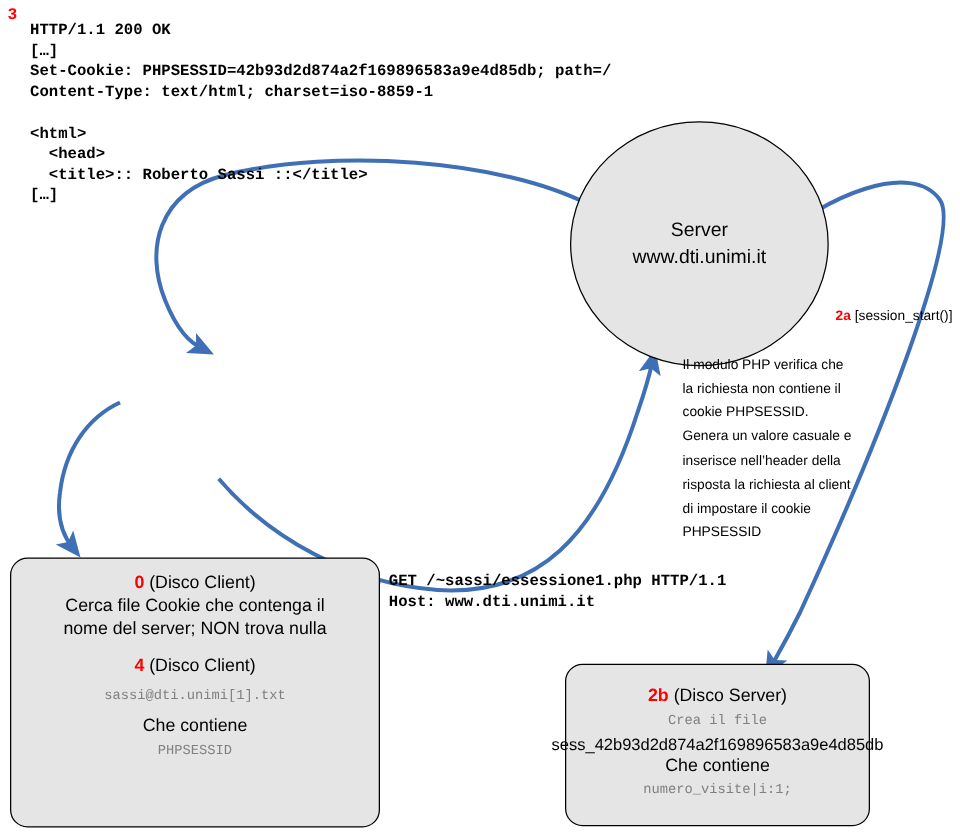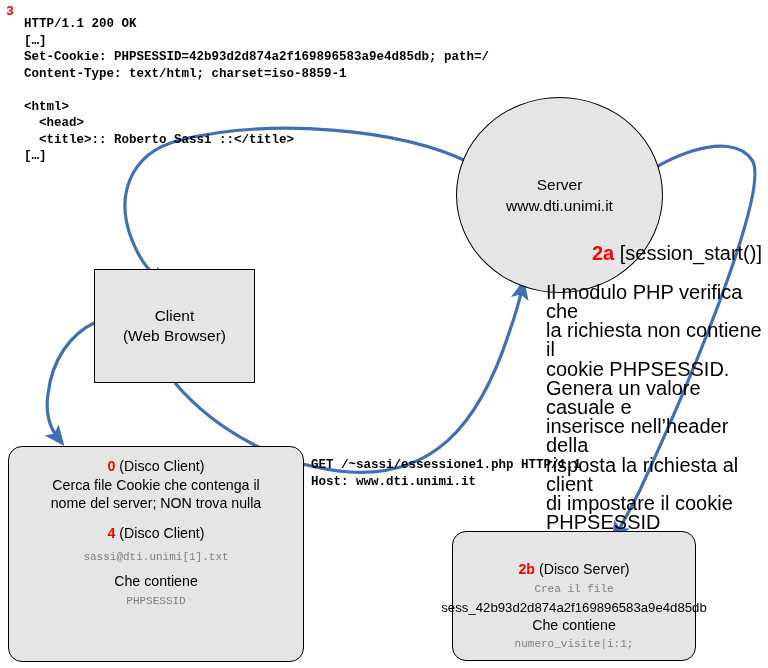--- a/index.html
+++ b/index.html
@@ -73,21 +73,21 @@
     line-height: 20px;
   }
   .server-label {
     font-size: 15.5px;
     line-height: 21px;
   }
 
   
   .para2a {
     position: absolute;
-    font-size: 20px;
+    font-size: 11px;
     line-height: 19.2px;
     color: #000000;
     white-space: pre-line;
   }
   .para2a .hdr { text-align: right; }
   .red { color: #ff0000; font-weight: bold; }
 
   
   .disk {
     padding: 6px 8px;
@@ -140,24 +140,20 @@
   <div class="mono-block" style="left:24px; top:4px;margin-top:12px;">HTTP/1.1 200 OK
 […]
 Set-Cookie: PHPSESSID=42b93d2d874a2f169896583a9e4d85db; path=/
 Content-Type: text/html; charset=iso-8859-1
 
 &lt;html&gt;
   &lt;head&gt;
   &lt;title&gt;:: Roberto Sassi ::&lt;/title&gt;
 […]</div>
 
-  <div class="node rect" style="left:94px; top:269px; width:161px; height:114px;">
-    <div class="client-label">Client</div>
-    <div class="client-label">(Web Browser)</div>
-  </div>
 
   <div class="node ellipse" style="left:456px; top:97px; width:207px; height:196px;">
     <div class="server-label">Server</div>
     <div class="server-label">www.dti.unimi.it</div>
   </div>
 
   <div class="para2a" style="left:546px; top:206px; width:216px;">
     <div class="hdr">
       <span class="red">2a</span><span> </span><span>[session_start()]</span>
     </div>
@@ -187,21 +183,21 @@
       <span class="red">4</span>
       <span>(Disco Client)</span>
     </div>
     <div class="gap-sm"></div>
     <div class="line mono">sassi@dti.unimi[1].txt</div>
     <div class="gap-sm"></div>
     <div class="line">Che contiene</div>
     <div class="line mono">PHPSESSID</div>
   </div>
 
-  <div class="node rounded disk" style="left:452px; top:531px; width:244px; height:130px; justify-content:flex-start; padding-top:28px;">
+  <div class="node rounded disk" style="left:452px; top:531px; width:244px; height:130px; justify-content:flex-start; padding-top:16px;">
     <div class="line">
       <span class="red">2b</span>
       <span>(Disco Server)</span>
     </div>
     <div class="line mono">Crea il file</div>
     <div class="line hash">sess_42b93d2d874a2f169896583a9e4d85db</div>
     <div class="line">Che contiene</div>
     <div class="line mono">numero_visite|i:1;</div>
   </div>
 

